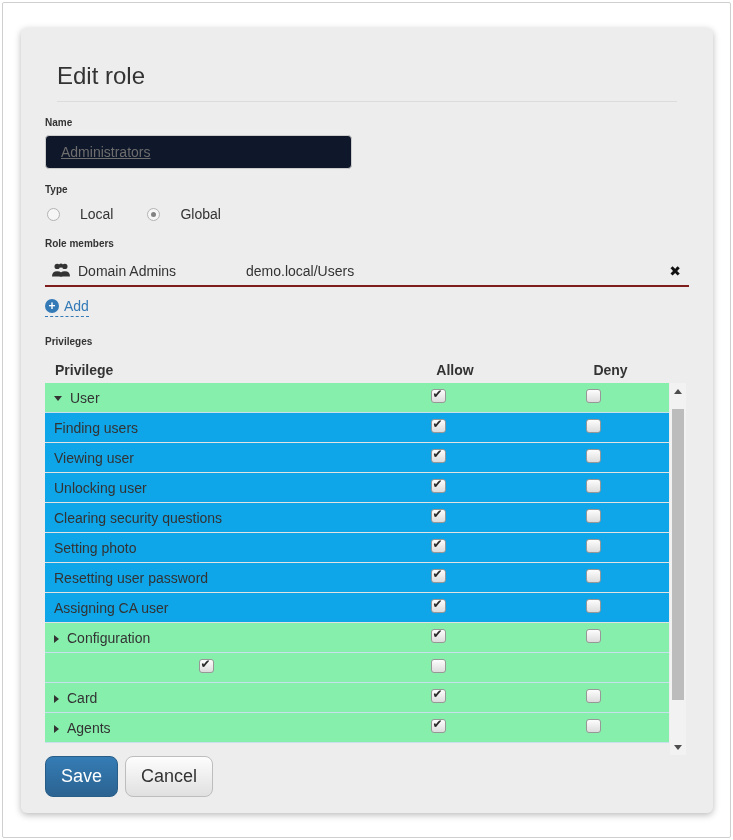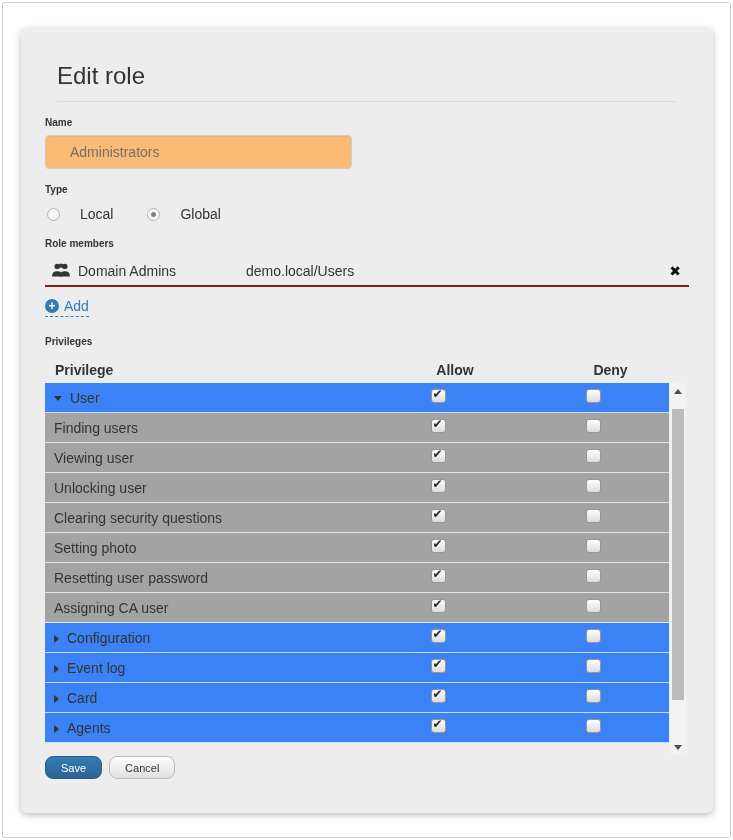--- a/index.html
+++ b/index.html
@@ -29,26 +29,27 @@
     margin: 12px; line-height: 27px;
     padding-bottom: 12px;
     border-bottom: 1px solid #dcdcdc;
   }
   .field-label {
     font-weight: bold; font-size: 10px; color: #333;
     margin: 15px 0 7px 0;
   }
   .text-input {
     width: 307px; height: 34px;
-    padding: 6px 24px;
+    padding: 6px 15px;
     border: 1px solid #ccc; border-radius: 4px;
-    background: #fdba74; color: #6e6e6e;
+    background: #0f172a; color: #6e6e6e;
     font-family: inherit; font-size: 14px;
     outline: none;
     box-shadow: inset 0 1px 1px rgba(0,0,0,0.05);
+    text-decoration: underline;
   }
   
   .radio-row { display: flex; align-items: center; gap: 20px; margin: 10px 0 4px 2px; height: 18px; }
   .radio {
     width: 13px; height: 13px; border-radius: 50%;
     border: 1px solid #b3b3b3; background: #f6f6f6;
     display: inline-block; position: relative; flex: 0 0 auto;
   }
   .radio.selected::after {
     content: ""; position: absolute; left: 3px; top: 3px;
@@ -90,24 +91,24 @@
     display: grid; grid-template-columns: 1fr 160px 151px;
     align-items: center; height: 27px; padding-left: 10px;
     font-weight: bold;
   }
   .phead .center, .pcell.center { justify-self: center; }
   .pbody { width: 624px; }
   .prow {
     display: grid; grid-template-columns: 1fr 160px 151px;
     align-items: center; height: 30px;
     padding-left: 9px;
-    background: #a3a3a3;
+    background: #0ea5e9;
     border-bottom: 1px solid #e2e2e2;
   }
-  .prow.group { background: #3b82f6; border-bottom-color: #c8dfec; }
+  .prow.group { background: #86efac; border-bottom-color: #c8dfec; }
   .tri { display: inline-block; width: 0; height: 0; margin-right: 8px; cursor: pointer; }
   .tri.down {
     border-left: 4px solid transparent; border-right: 4px solid transparent;
     border-top: 5px solid #333; vertical-align: 2px;
   }
   .tri.right {
     border-top: 4px solid transparent; border-bottom: 4px solid transparent;
     border-left: 5px solid #333; vertical-align: 0px;
   }
   .cb {
@@ -137,22 +138,22 @@
   .arrow-up { width: 0; height: 0; border-left: 4px solid transparent; border-right: 4px solid transparent; border-bottom: 5px solid #4d4d4d; }
   .arrow-down { width: 0; height: 0; border-left: 4px solid transparent; border-right: 4px solid transparent; border-top: 5px solid #4d4d4d; }
   .scroll-thumb {
     position: absolute; left: 2px; top: 26px;
     width: 12px; height: 291px;
     background: #bcbcbc; cursor: grab;
   }
   
   .btn-row { display: flex; gap: 7px; margin-top: 13px; }
   .btn {
-    height: 23px; padding: 0 15px;
-    border-radius: 8px; font-size: 11px; font-family: inherit;
+    height: 41px; padding: 0 15px;
+    border-radius: 8px; font-size: 18px; font-family: inherit;
     cursor: pointer;
   }
   .btn-primary {
     color: #fff;
     background: linear-gradient(#36swatch, #2b6391);
     background: linear-gradient(#357cb5, #2b6391);
     border: 1px solid #275d87;
   }
   .btn-default {
     color: #333;
@@ -303,23 +304,20 @@
       <span class="tri right"></span><span class="plabel">Configuration</span>
     </div>
     <div class="pcell center">
       <span class="cb checked"></span>
     </div>
     <div class="pcell center">
       <span class="cb"></span>
     </div>
   </div>
           <div class="prow group">
-    <div class="pcell name">
-      <span class="tri right"></span><span class="plabel">Event log</span>
-    </div>
     <div class="pcell center">
       <span class="cb checked"></span>
     </div>
     <div class="pcell center">
       <span class="cb"></span>
     </div>
   </div>
           <div class="prow group">
     <div class="pcell name">
       <span class="tri right"></span><span class="plabel">Card</span>

